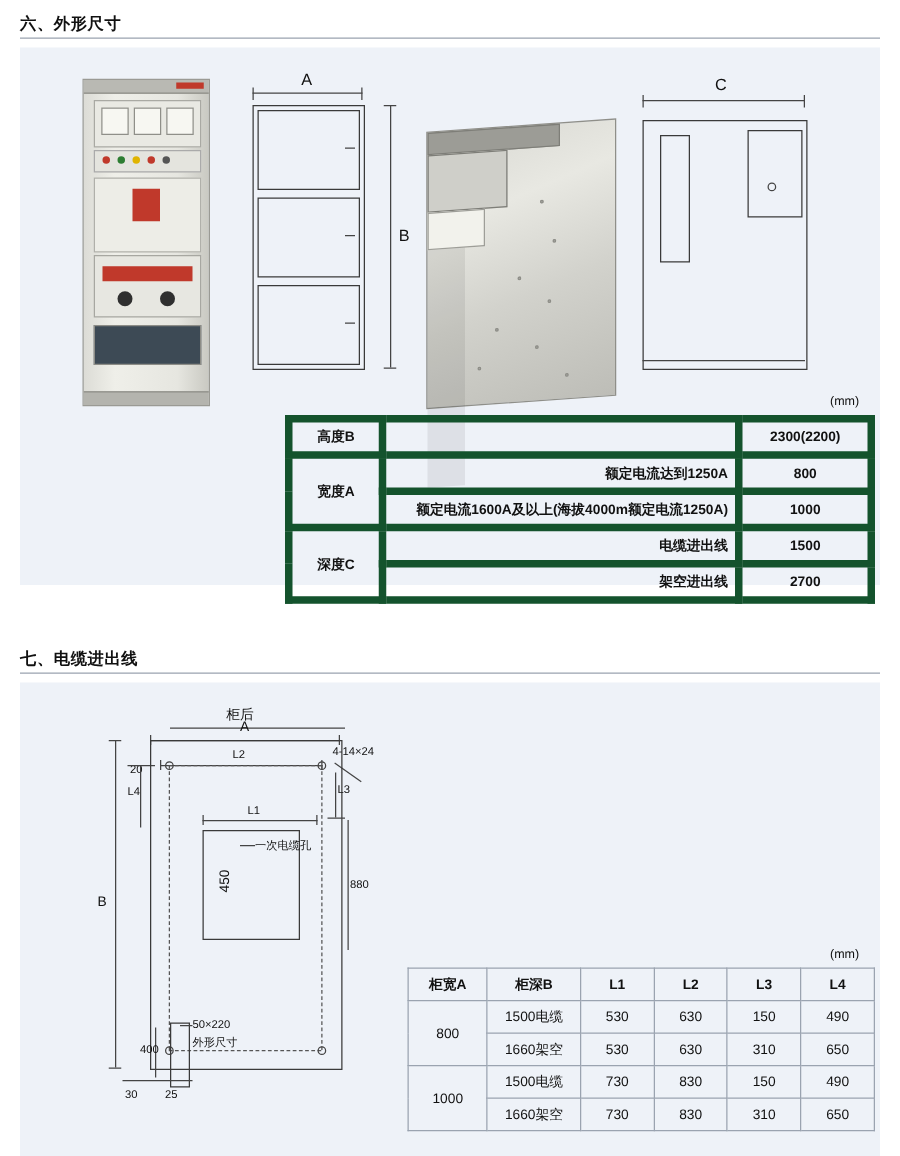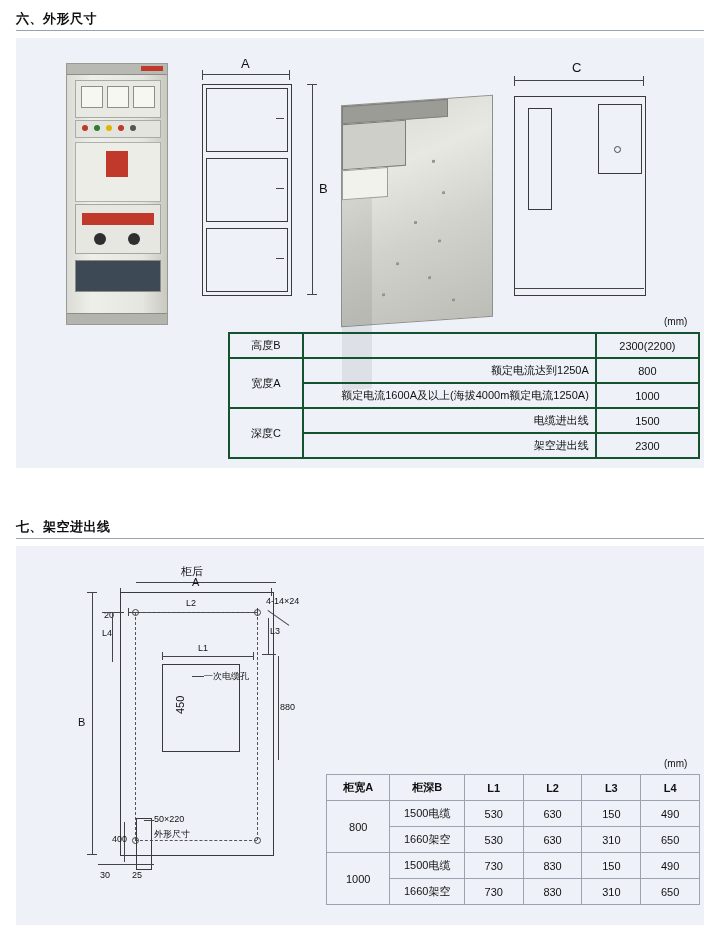--- a/index.html
+++ b/index.html
@@ -72,21 +72,21 @@
   }
   .photo .top{left:28px;top:-8px;width:104px;height:16px;background:#9c9c96;border:1px solid #7e7e78;}
   .photo .win{left:14px;top:42px;width:62px;height:44px;background:#cfcfc9;border:1px solid #7e7e78;}
   .photo .win2{left:22px;top:50px;width:44px;height:28px;background:#f2f2ec;border:1px solid #9e9e98;}
   .photo .rt{left:116px;top:10px;width:30px;height:190px;background:rgba(0,0,0,.07);}
   .photo .dot{position:absolute;width:3px;height:3px;border-radius:50%;background:#a9a9a3;box-shadow:0 0 0 1px #8e8e88 inset;}
   table.dim{
     position:absolute;border-collapse:collapse;font-size:11px;background:transparent;
   }
   table.dim td{
-    border:2px solid #14532d;padding:4px 6px;color:#111;
+    border:6px solid #14532d;padding:4px 6px;color:#111;font-weight:bold;
   }
   table.dim td.c{text-align:center;}
   table.dim td.l{text-align:right;}
 
   
   #sec2-title{position:absolute;left:16px;top:518px;}
   #sec2-rule{position:absolute;left:16px;top:538px;width:688px;}
   #sec2-panel{position:absolute;left:16px;top:546px;width:688px;height:400px;}
   table.dim2{position:absolute;border-collapse:collapse;font-size:11px;}
   table.dim2 td{border:1px solid #9aa3b0;padding:5px 6px;text-align:center;color:#111;}
@@ -204,27 +204,27 @@
       <td class="l">额定电流1600A及以上(海拔4000m额定电流1250A)</td>
       <td class="c">1000</td>
     </tr>
     <tr>
       <td class="c" rowspan="2">深度C</td>
       <td class="l">电缆进出线</td>
       <td class="c">1500</td>
     </tr>
     <tr>
       <td class="l">架空进出线</td>
-      <td class="c">2300</td>
+      <td class="c">2700</td>
     </tr>
   </tbody>
     </table>
 </div>
 
-<div class="section-title" id="sec2-title">七、架空进出线</div>
+<div class="section-title" id="sec2-title">七、电缆进出线</div>
 <div class="rule" id="sec2-rule"></div>
 
 <div class="panel" id="sec2-panel">
 
   <div>
 
     <div class="dimtext" style="left:165px;top:18px;">柜后</div>
     <div class="ln lnh" style="left:120px;top:36px;width:140px;"></div>
 
     <div class="ln lnh" style="left:104px;top:46px;width:152px;"></div>

